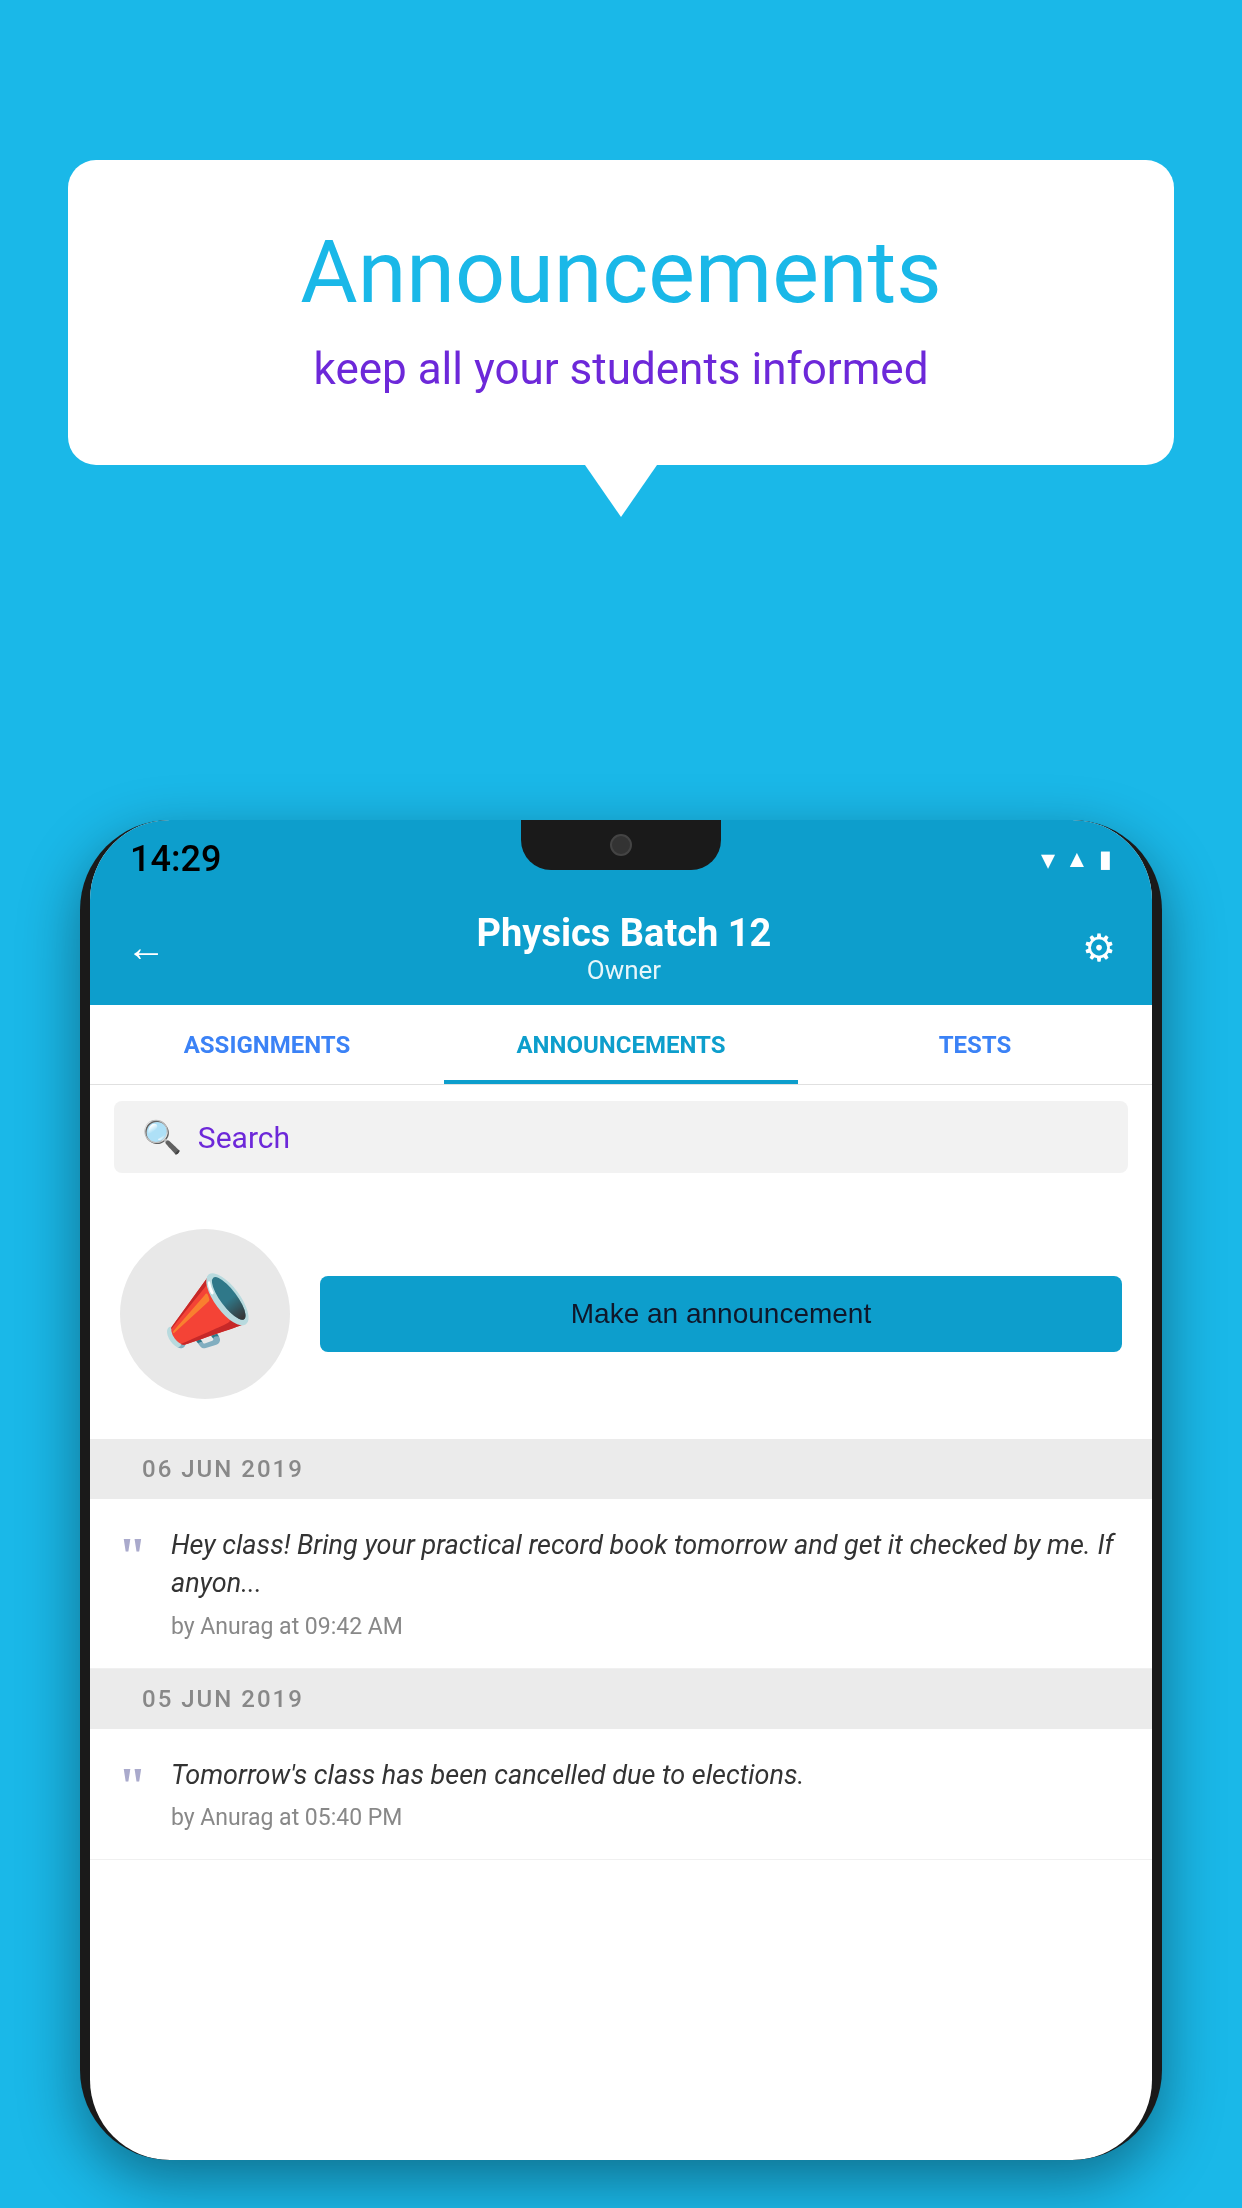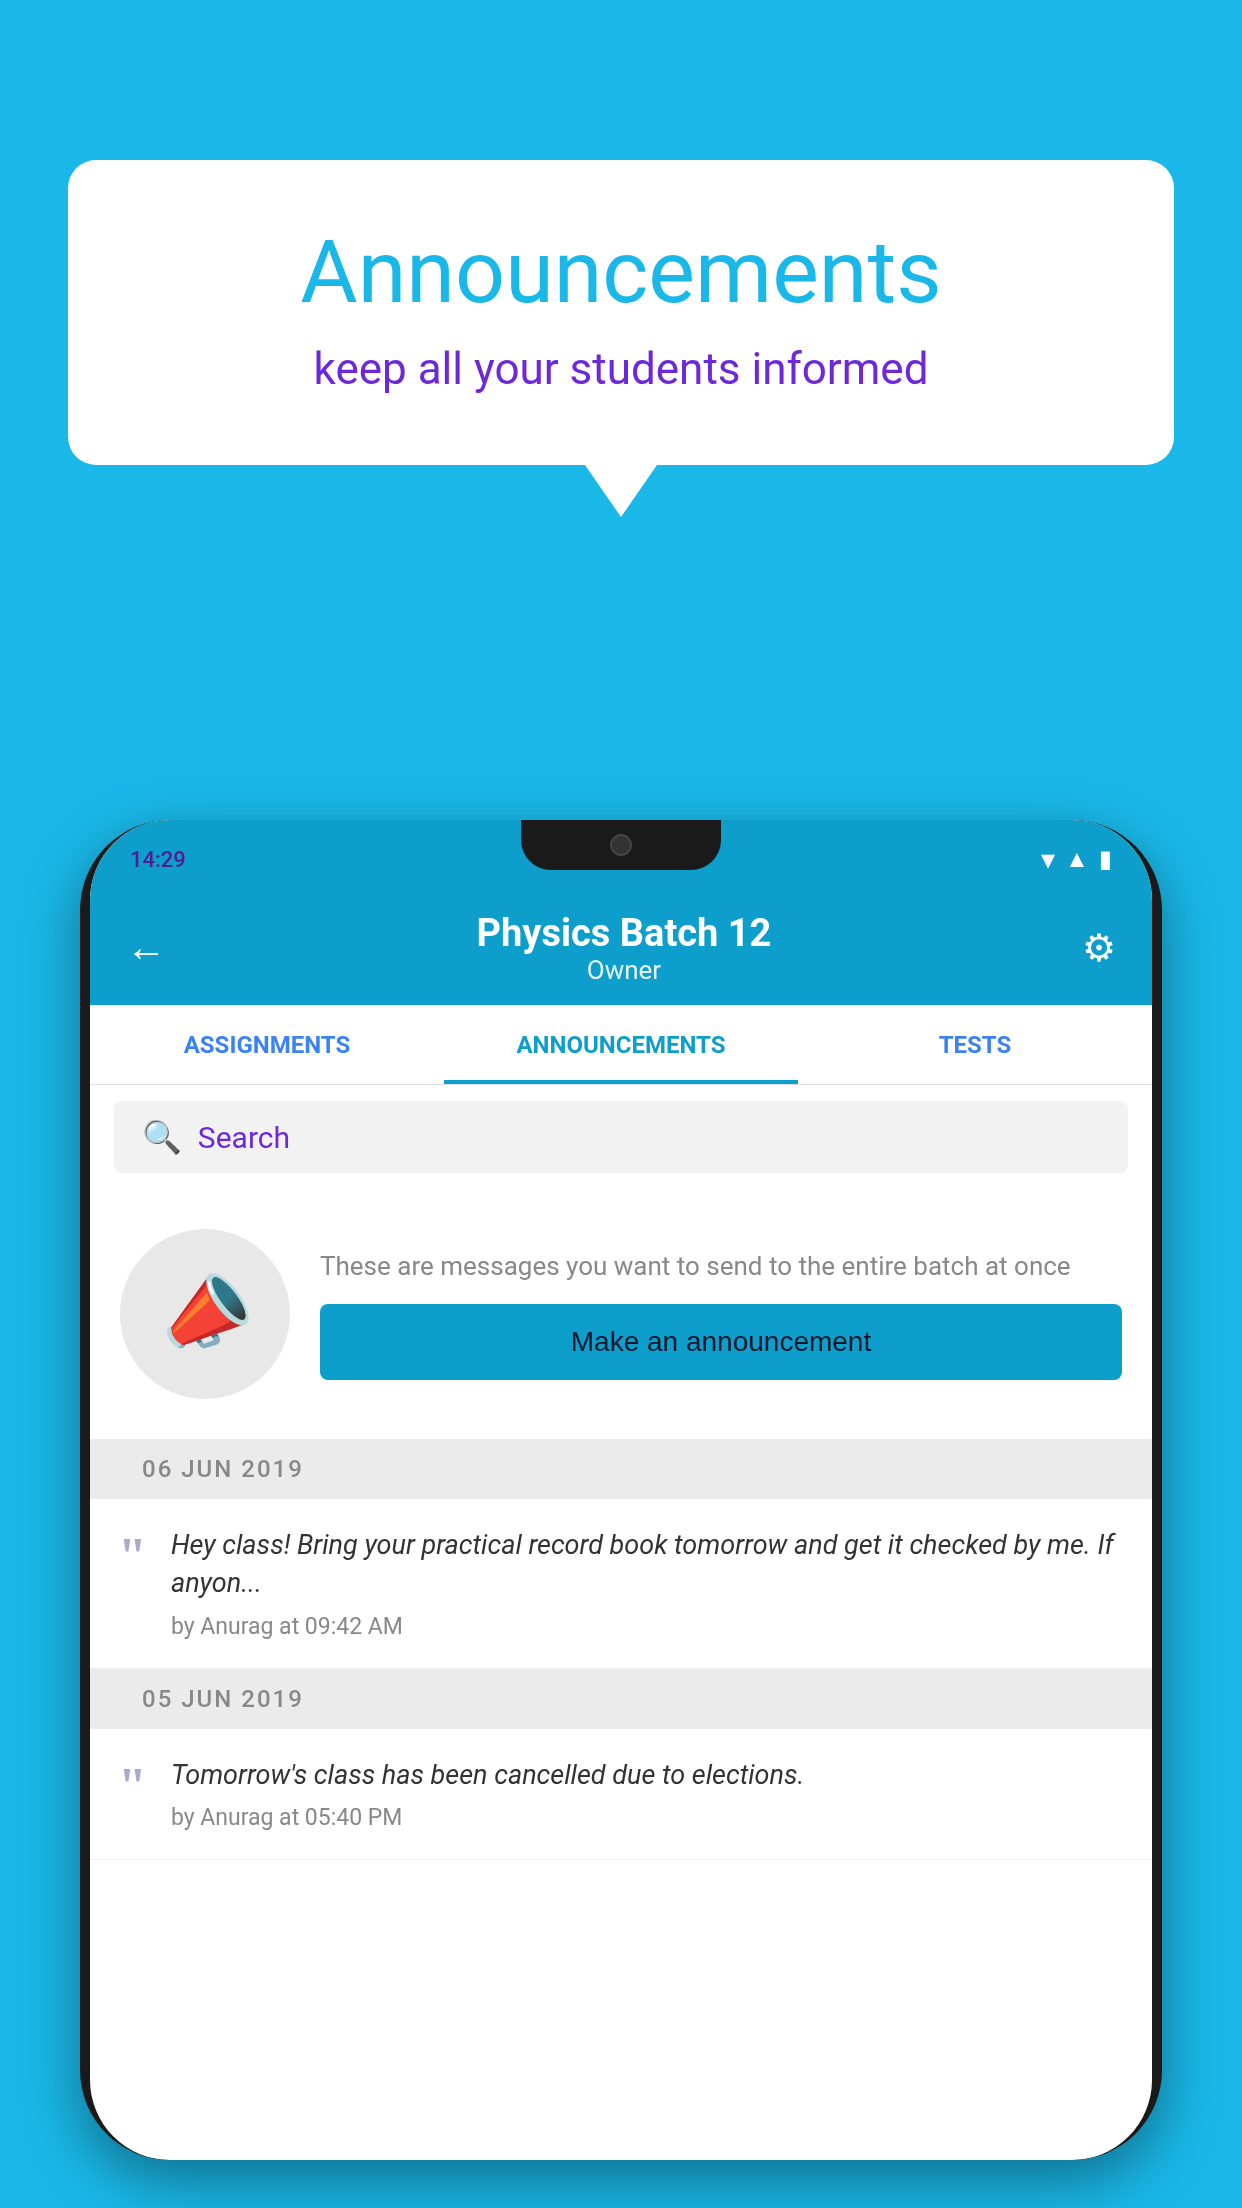--- a/index.html
+++ b/index.html
@@ -118,22 +118,22 @@
       background: #0d9ecc;
       height: 70px;
       display: flex;
       align-items: center;
       justify-content: space-between;
       padding: 0 40px;
       padding-top: 8px;
     }
 
     .status-time {
-      color: #4c1d95;
-      font-size: 22px;
+      color: #000000;
+      font-size: 36px;
       font-weight: 500;
     }
 
     .status-icons {
       display: flex;
       align-items: center;
       gap: 10px;
     }
 
     .wifi-icon {
@@ -415,21 +415,20 @@
             <span class="search-icon-el">🔍</span>
             <span class="search-text">Search</span>
           </div>
         </div>
 
         <div class="promo-card">
           <div class="promo-icon-circle">
             <span class="megaphone-icon">📣</span>
           </div>
           <div class="promo-right">
-            <div class="promo-description">These are messages you want to send to the entire batch at once</div>
             <button class="make-announcement-btn">Make an announcement</button>
           </div>
         </div>
 
         <div class="date-separator">
           <span class="date-text">06  JUN  2019</span>
         </div>
 
         <div class="announcement-item">
           <div class="quote-icon">"</div>

